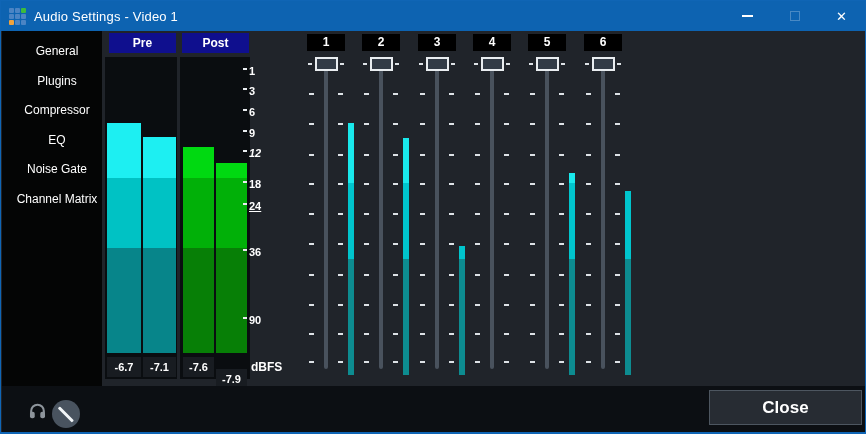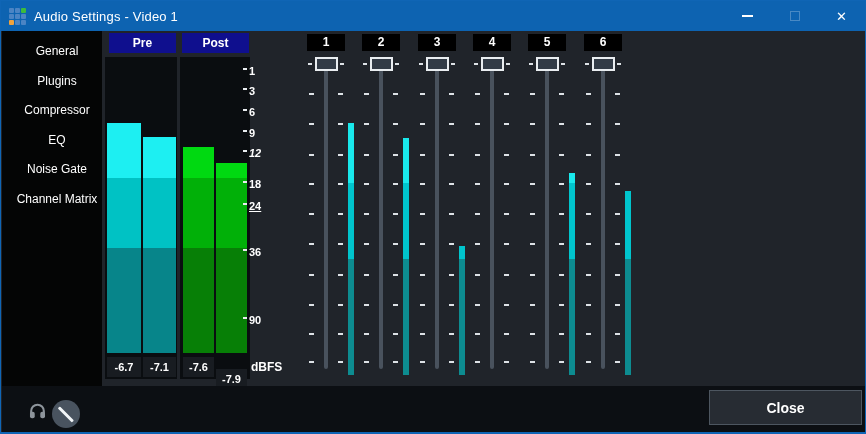--- a/index.html
+++ b/index.html
@@ -45,21 +45,21 @@
   .chan-handle { position:absolute; width:23px; height:14px; background:#323b46; border:2px solid #e9edf0; }
   .tick-dash { position:absolute; width:5px; height:2px; background:#dde2e6; }
   .tick-dash.sm { width:4px; }
   .chan-meter { position:absolute; width:6px; }
 
   
   #footer { left:1px; top:385px; width:863px; height:47px; background:#0c0f13; }
   #close-button {
     position:absolute; left:707px; top:4px; width:153px; height:35px;
     background:#272c33; border:1px solid #4d5660; color:#fff;
-    font-weight:bold; font-size:14px; font-family:"Liberation Sans",sans-serif; cursor:pointer;
+    font-weight:bold; font-size:17px; font-family:"Liberation Sans",sans-serif; cursor:pointer;
   }
   #monitor-knob { position:absolute; left:50px; top:14px; width:28px; height:28px; border-radius:50%; background:#49535f; }
   #knob-pointer { position:absolute; left:4px; top:12.5px; width:20px; height:2.5px; background:#f3f6f8; border-radius:1px; transform:rotate(45deg); }
 </style>
 </head>
 <body>
 
 <div id="app">
 
   <div id="titlebar" class="abs">

